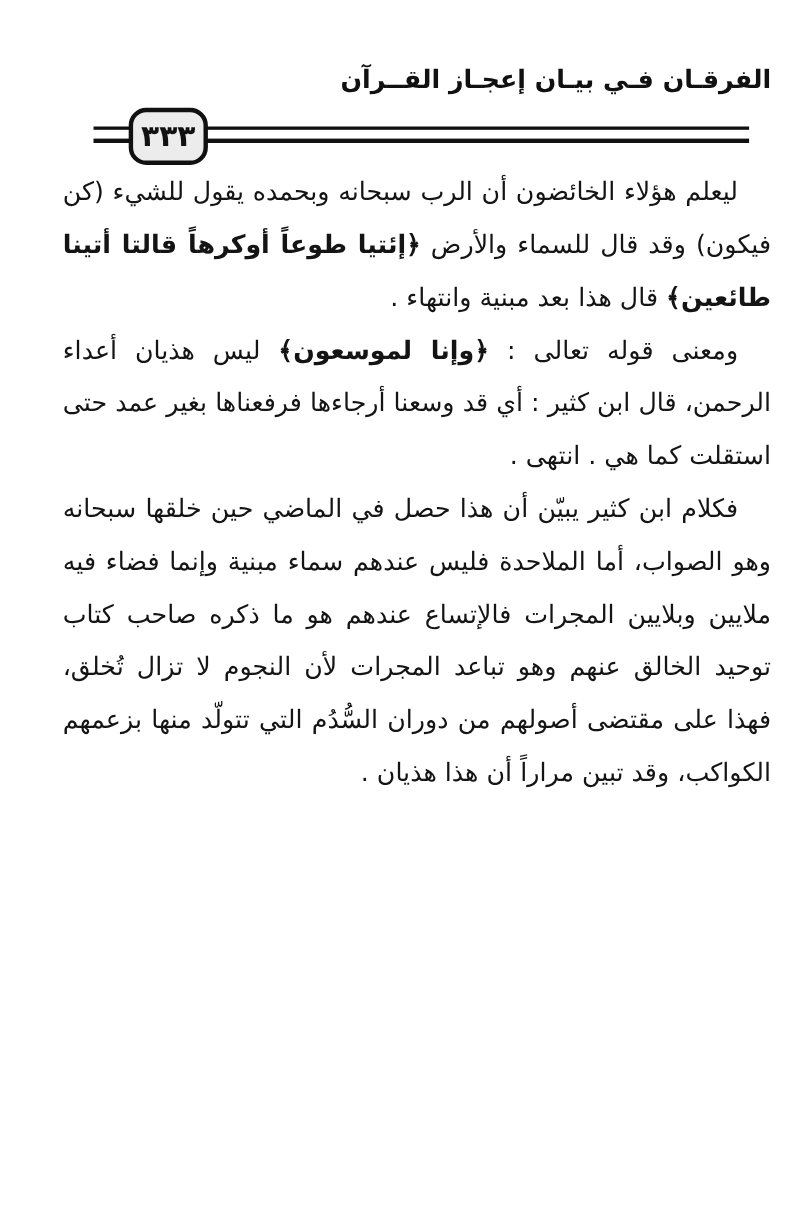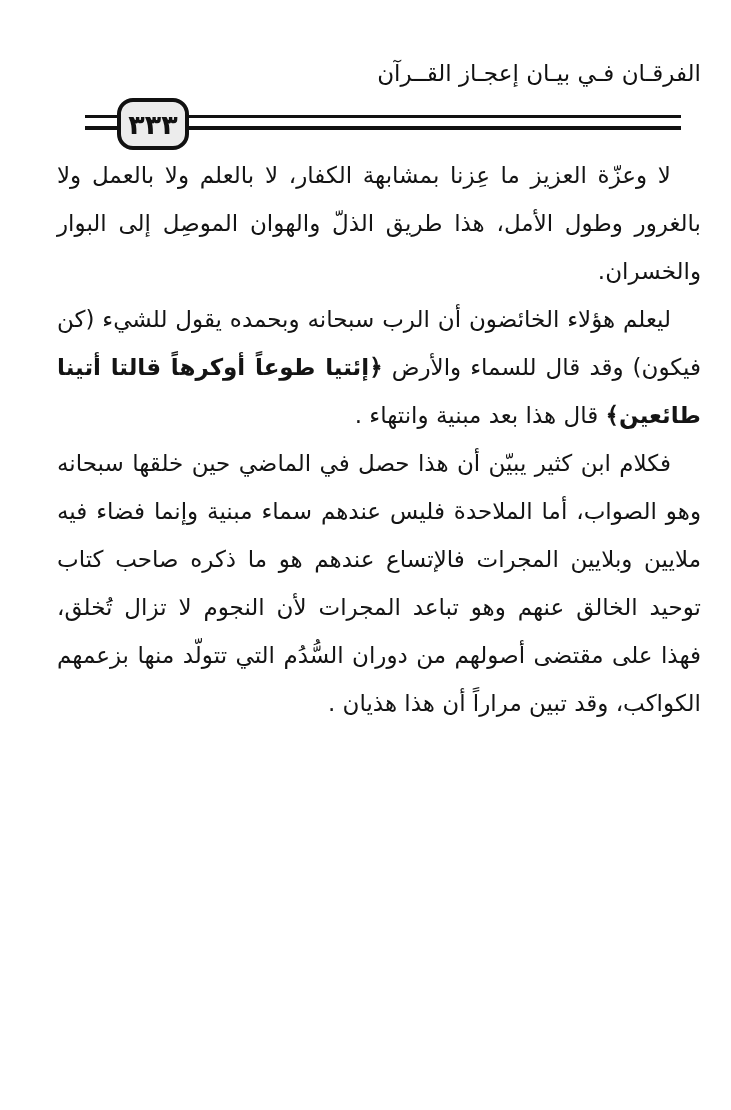--- a/index.html
+++ b/index.html
@@ -16,21 +16,21 @@
     background: #ffffff;
     color: #141414;
     overflow: hidden;
   }
   
   .book-title {
     position: absolute;
     top: 60px;
     right: 30px;
     font-size: 23px;
-    font-weight: normal;
+    font-weight: bold;
     letter-spacing: 0.5px;
     color: #111111;
     white-space: nowrap;
   }
   .rule-line {
     position: absolute;
     left: 85px;
     width: 596px;
     background: #111111;
   }
@@ -86,22 +86,22 @@
 
   <div class="rule-line thin"></div>
   <div class="rule-line thick"></div>
 
   <div class="page-badge">
     <span>٣٣٣</span>
   </div>
 
   <div class="body-text">
 
-    <p><span>لا وعزّة العزيز ما عِزنا بمشابهة الكفار، لا بالعلم ولا بالعمل ولا بالغرور وطول الأمل، هذا طريق الذلّ والهوان الموصِل إلى البوار والخسران.</span></p>
 
     <p><span>ليعلم هؤلاء الخائضون أن الرب سبحانه وبحمده يقول للشيء (كن فيكون) وقد قال للسماء والأرض </span><span class="quran">﴿إئتيا طوعاً أوكرهاً قالتا أتينا طائعين﴾</span><span> قال هذا بعد مبنية وانتهاء .</span></p>
 
 
+    <p><span>ومعنى قوله تعالى : </span><span class="quran">﴿وإنا لموسعون﴾</span><span> ليس هذيان أعداء الرحمن، قال ابن كثير : أي قد وسعنا أرجاءها فرفعناها بغير عمد حتى استقلت كما هي . انتهى .</span></p>
 
     <p><span>فكلام ابن كثير يبيّن أن هذا حصل في الماضي حين خلقها سبحانه وهو الصواب، أما الملاحدة فليس عندهم سماء مبنية وإنما فضاء فيه ملايين وبلايين المجرات فالإتساع عندهم هو ما ذكره صاحب كتاب توحيد الخالق عنهم وهو تباعد المجرات لأن النجوم لا تزال تُخلق، فهذا على مقتضى أصولهم من دوران السُّدُم التي تتولّد منها بزعمهم الكواكب، وقد تبين مراراً أن هذا هذيان .</span></p>
 
   </div>
 </div>
 
 </body></html>

